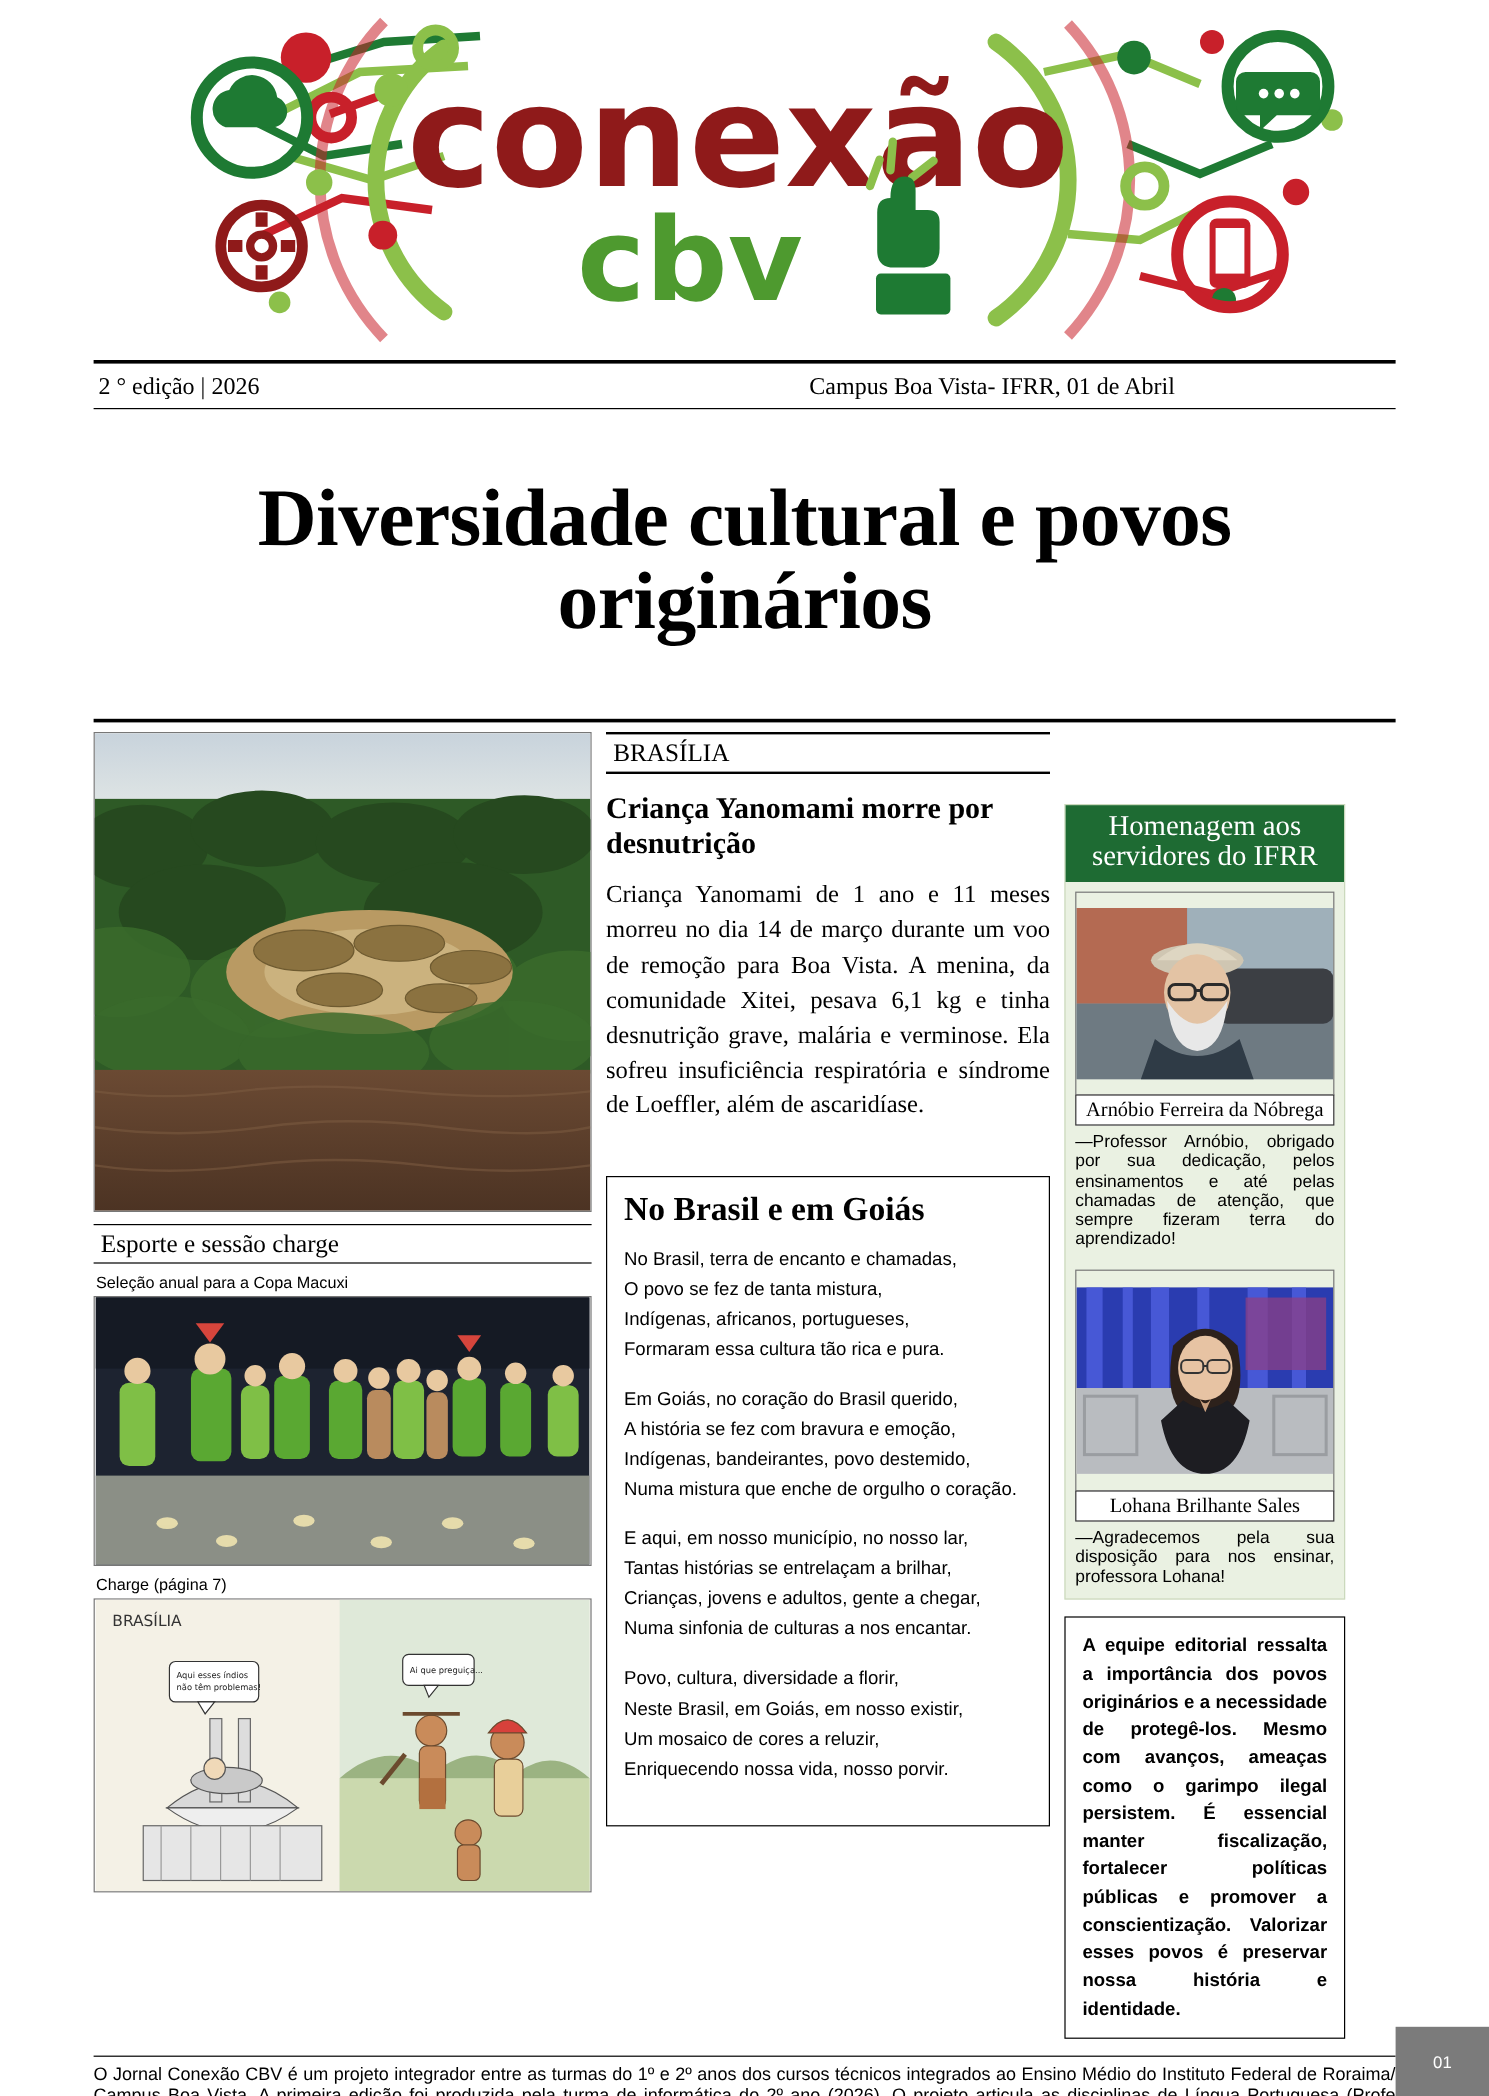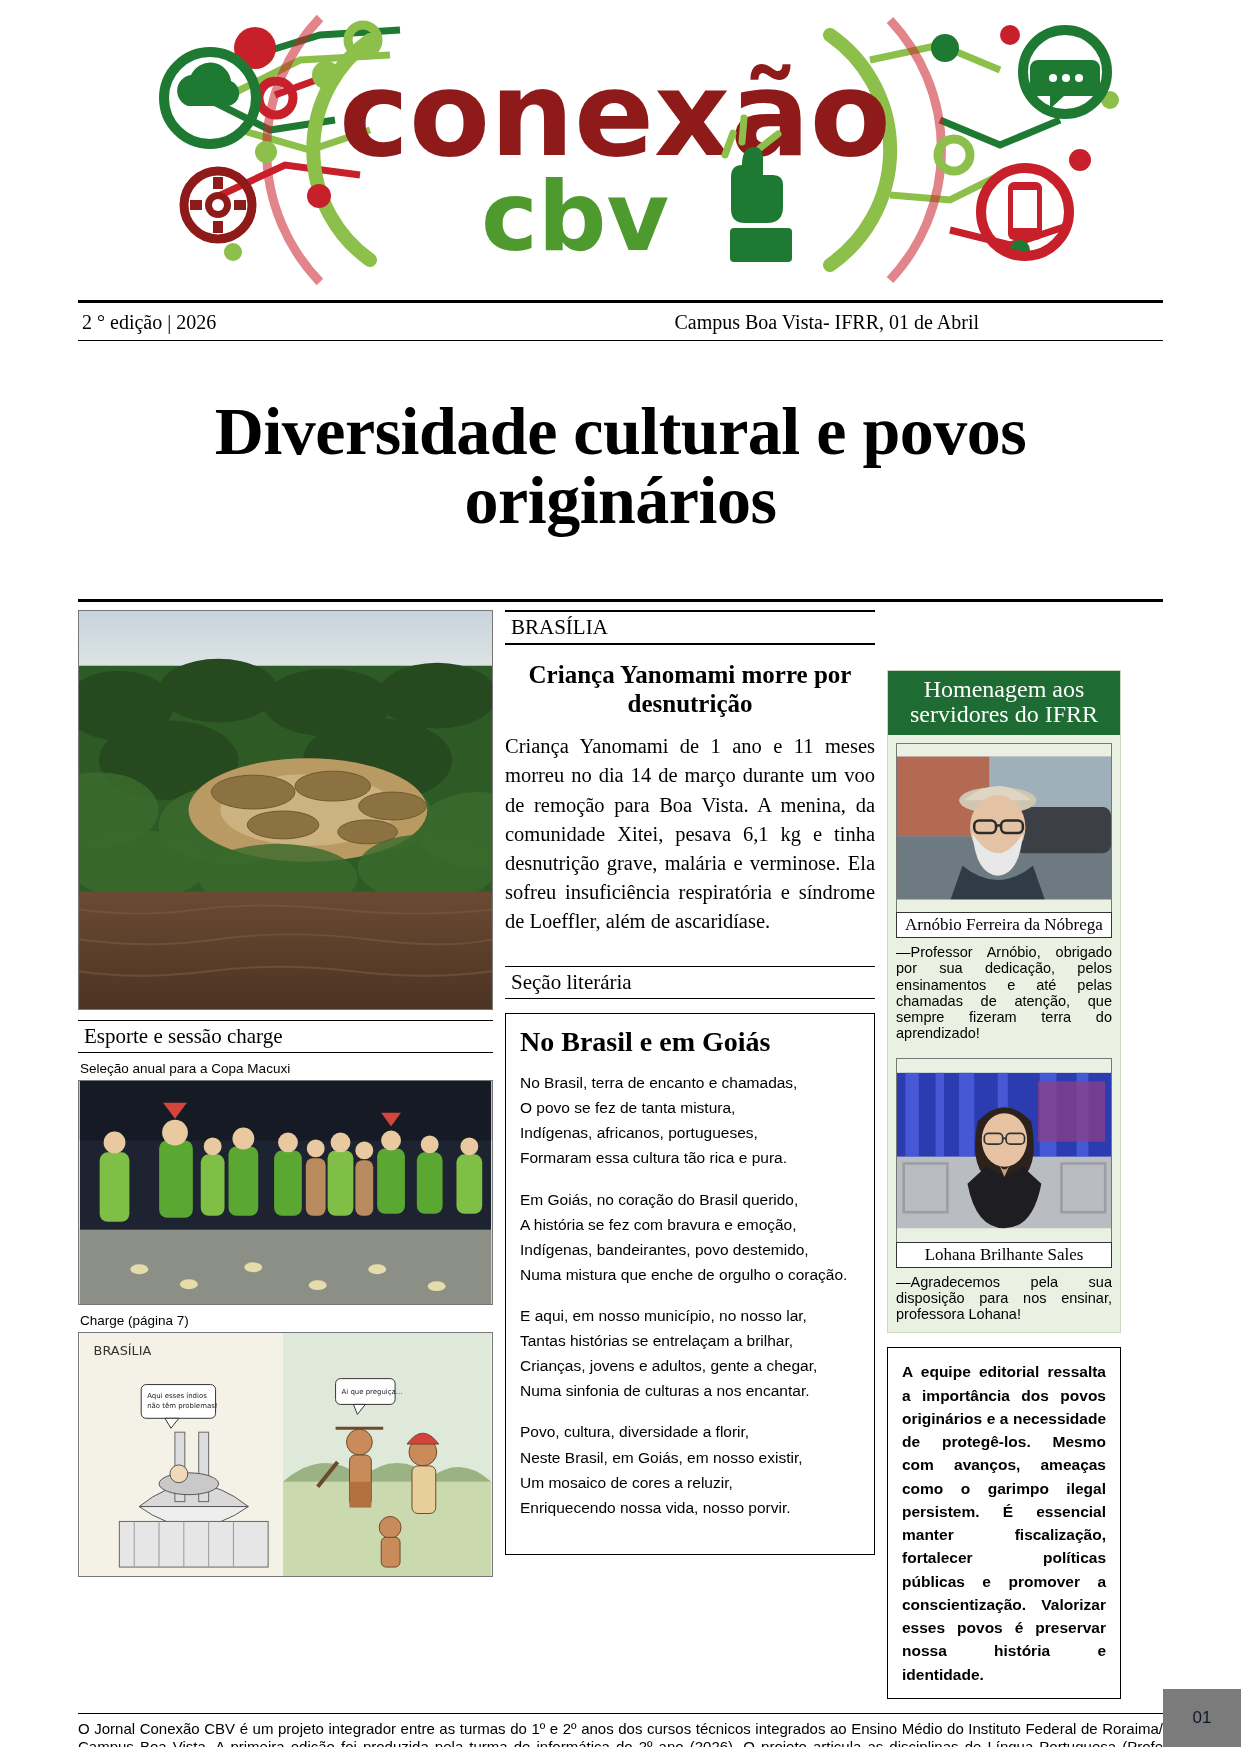--- a/index.html
+++ b/index.html
@@ -74,21 +74,20 @@
 
   .section-head {
     border-top: 2px solid #000;
     border-bottom: 2px solid #000;
     font-size: 21px;
     padding: 3px 6px;
   }
   .section-head.thin { border-top: 1px solid #000; border-bottom: 1px solid #000; }
 
   .news-title {
-    text-align: center;
     font-weight: bold;
     font-size: 25px;
     line-height: 1.15;
     margin: 16px 0 14px 0;
   }
   .news-body {
     text-align: justify;
     font-size: 20.5px;
     line-height: 1.42;
   }
@@ -175,23 +174,23 @@
     line-height: 1.2;
     text-align: justify;
   }
   .page-num {
     position: absolute;
     right: 0;
     bottom: 0;
     width: 78px;
     height: 58px;
     background: #7b7b7b;
-    color: #0f172a;
+    color: #ffffff;
     font-family: "Liberation Sans", sans-serif;
-    font-size: 17px;
+    font-size: 14px;
     display: flex;
     align-items: center;
     justify-content: center;
   }
 </style>
 </head>
 <body>
 
 <div class="page">
 
@@ -443,21 +442,20 @@
         </g>
       </svg>
     </div>
 
     <div class="col-mid">
       <div class="section-head">BRASÍLIA</div>
       <div class="news-title">Criança Yanomami morre  por desnutrição</div>
       <div class="news-body">Criança Yanomami de 1 ano e 11 meses morreu no dia 14 de março durante um voo de remoção para Boa Vista. A menina, da comunidade Xitei, pesava 6,1 kg e tinha desnutrição grave, malária e verminose. Ela sofreu insuficiência respiratória e síndrome de Loeffler, além de ascaridíase.</div>
 
       <div style="height:30px"></div>
-      <div class="section-head thin">Seção literária</div>
 
       <div style="height:14px"></div>
       <div class="lit-box">
         <div class="lit-title">No Brasil e em Goiás</div>
         <div class="lit-stanza" style="white-space:pre-line">No Brasil, terra de encanto e chamadas,
 O povo se fez de tanta mistura,
 Indígenas, africanos, portugueses,
 Formaram essa cultura tão rica e pura.</div>
         <div class="lit-stanza" style="white-space:pre-line">Em Goiás, no coração do Brasil querido,
 A história se fez com bravura e emoção,

